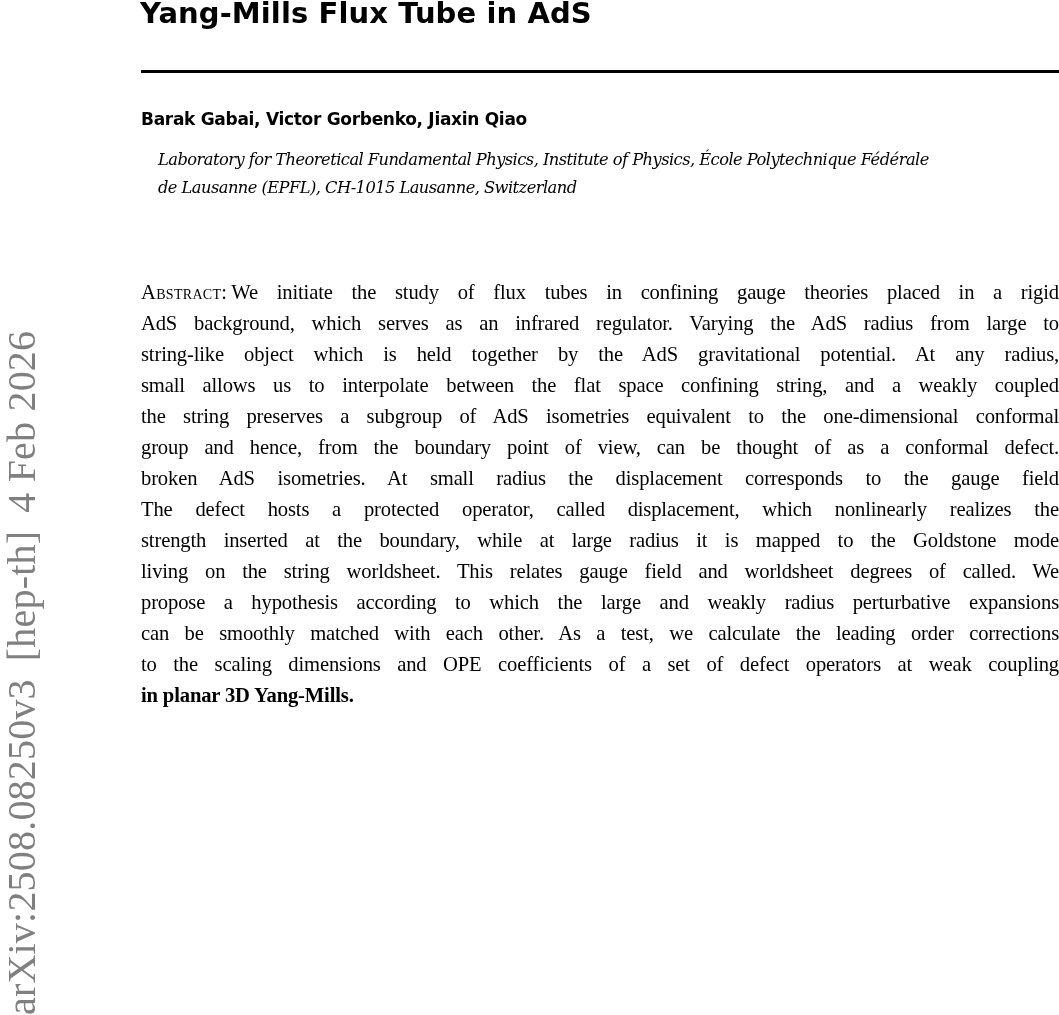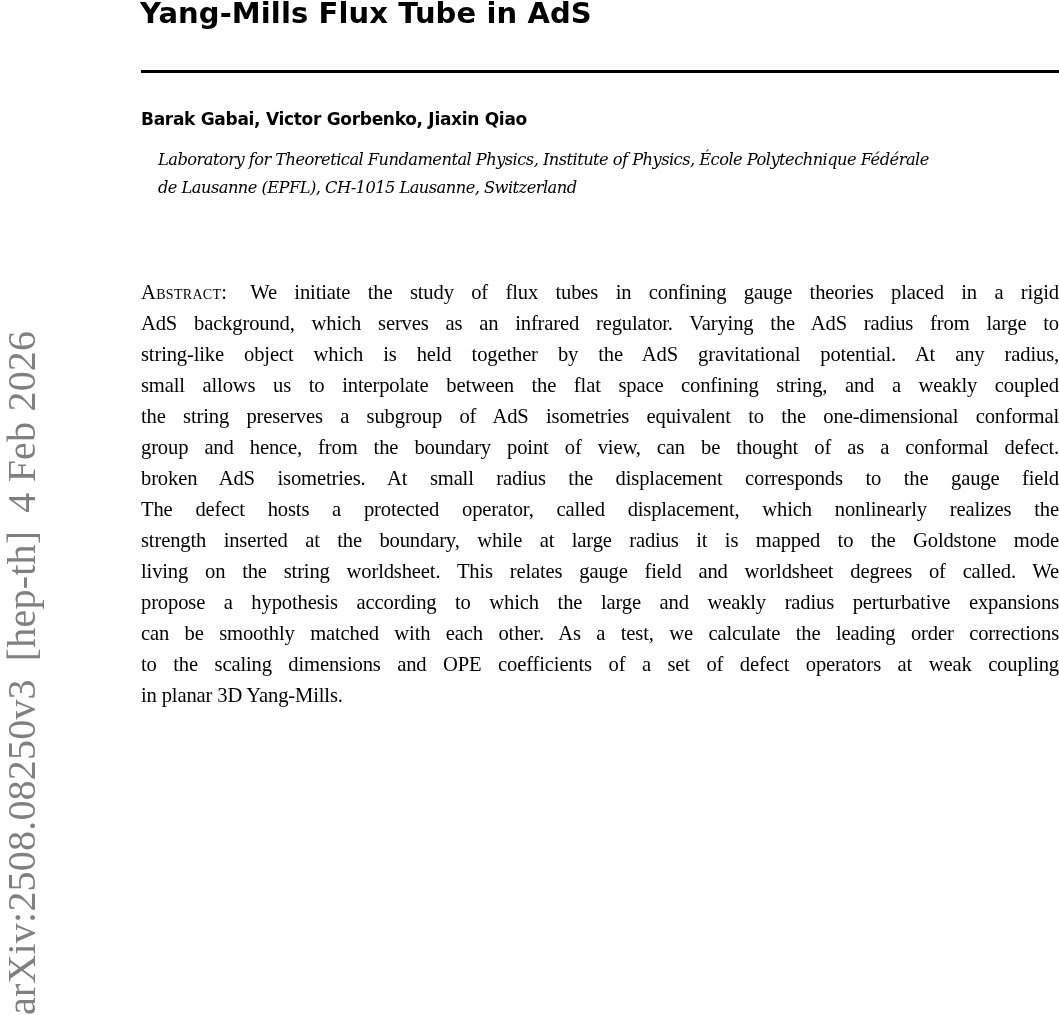--- a/index.html
+++ b/index.html
@@ -69,25 +69,26 @@
     }
     .abstract .line {
       display: block;
       white-space: nowrap;
       text-align: justify;
       text-align-last: justify;
       height: 31px;
     }
     .abstract .line.last {
       text-align-last: left;
+      font-weight: bold;
     }
     .abstract-label {
       font-variant: small-caps;
       letter-spacing: 0.3px;
-      margin-right: 23px;
+      margin-right: 4px;
     }
     .arxiv-stamp {
       position: absolute;
       left: 0px;
       top: 1015px;
       transform-origin: 0 0;
       transform: rotate(-90deg);
       font-family: "Liberation Serif", serif;
       font-size: 40px;
       color: #808080;

